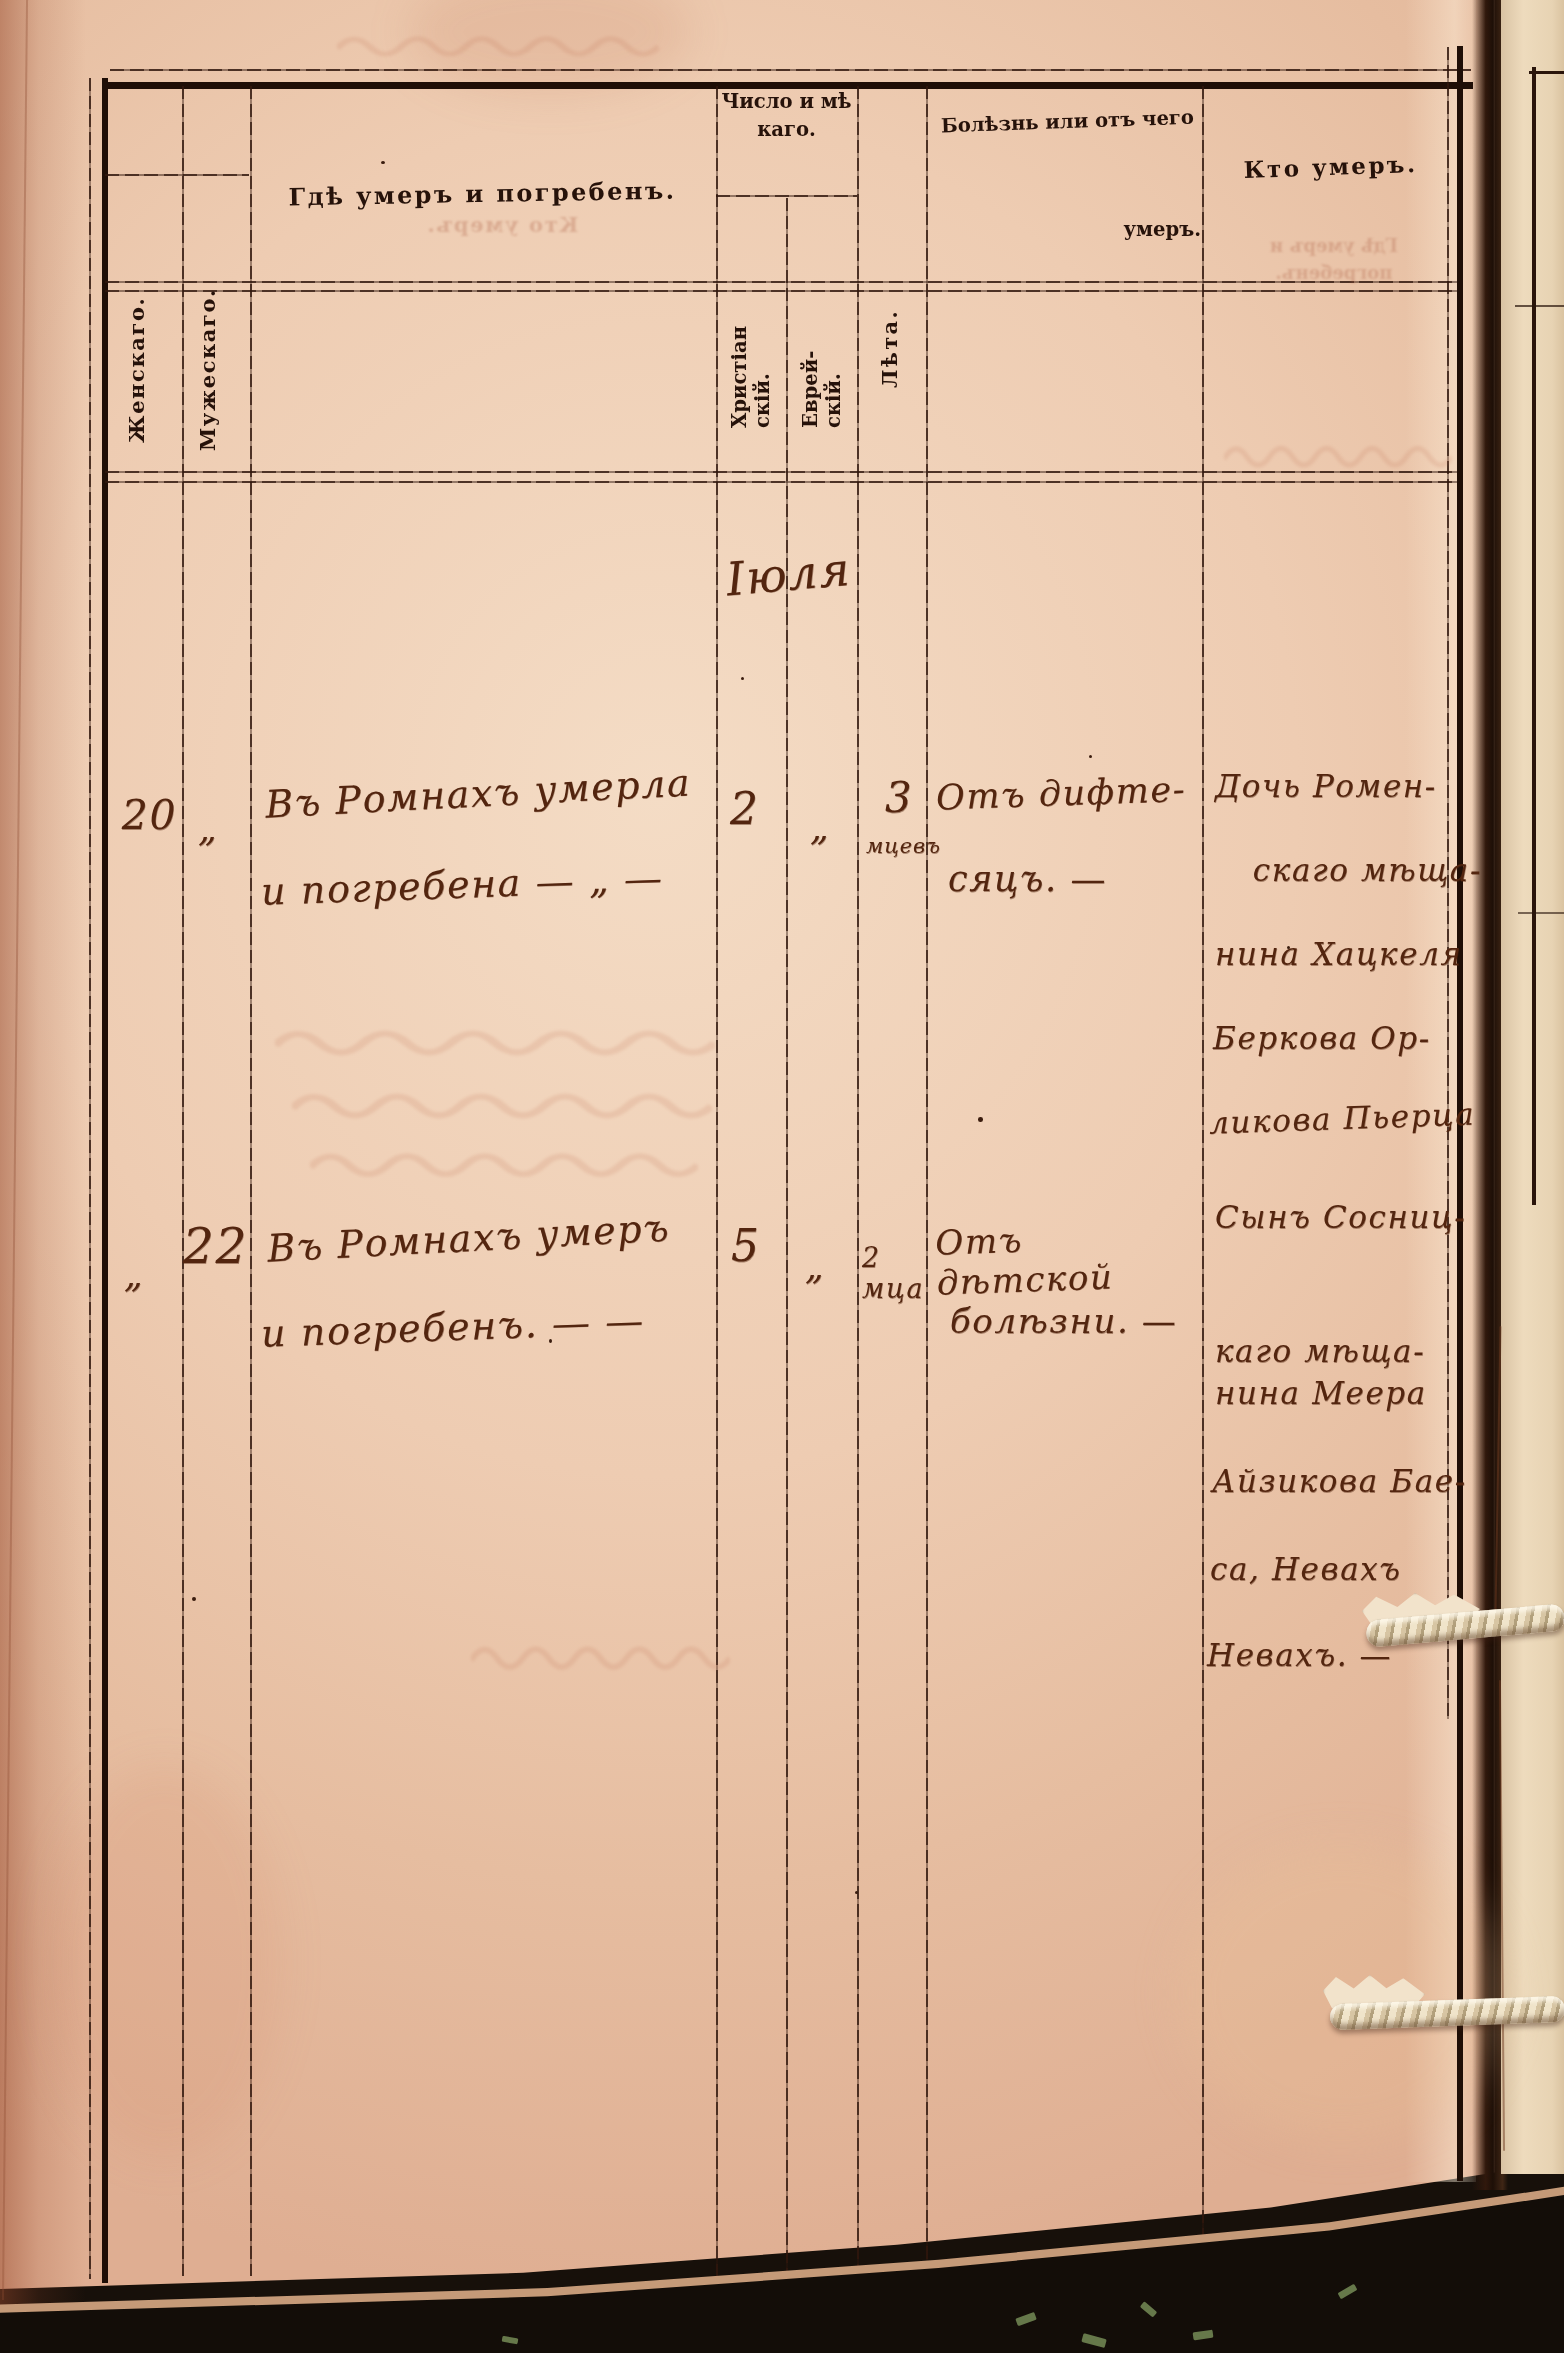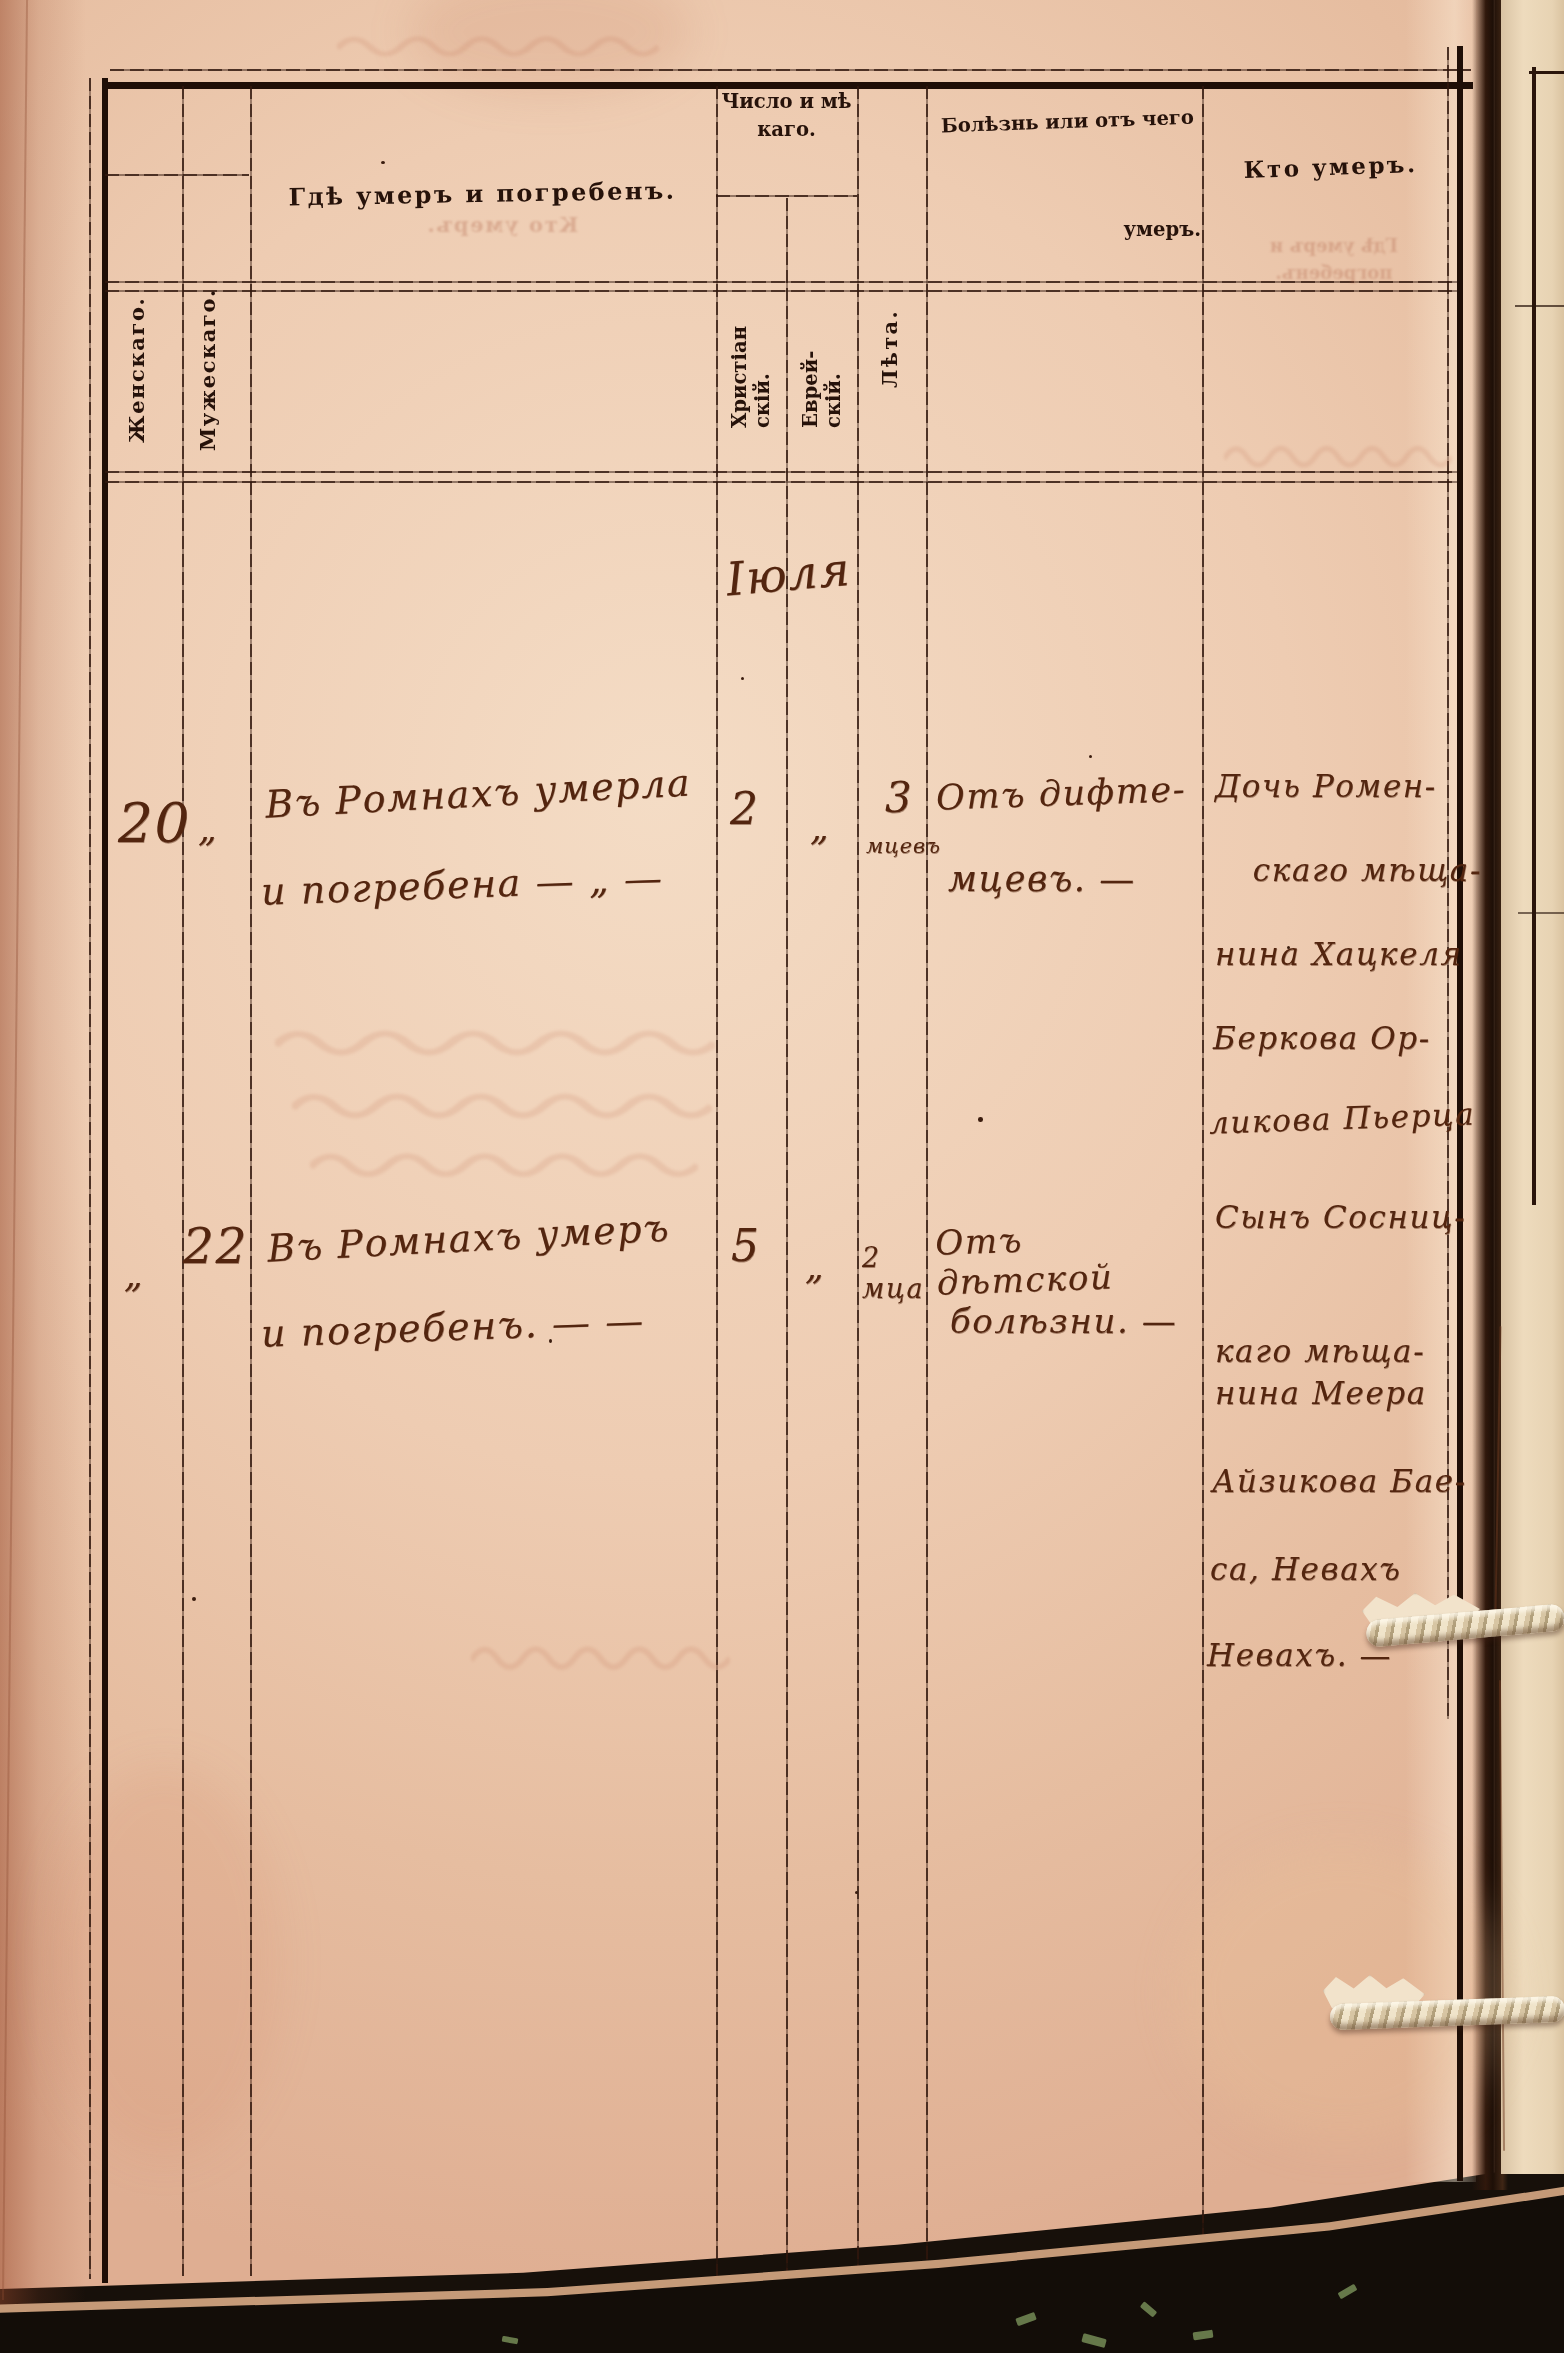--- a/index.html
+++ b/index.html
@@ -120,30 +120,30 @@
     </svg>
   <svg class="squig" style="left:1224px;top:440px;" width="228" height="38" viewBox="0 0 300 50" preserveAspectRatio="none">
       <path d="M0 25 Q 15 0 30 22 T 60 22 T 90 22 T 120 22 T 150 22 T 180 22 T 210 22 T 240 22 T 270 22 T 300 22" stroke="#bf6f52" stroke-width="7" fill="none"></path>
     </svg>
   <svg class="squig" style="left:337px;top:31px;" width="322" height="35" viewBox="0 0 300 50" preserveAspectRatio="none">
       <path d="M0 25 Q 15 0 30 22 T 60 22 T 90 22 T 120 22 T 150 22 T 180 22 T 210 22 T 240 22 T 270 22 T 300 22" stroke="#bf6f52" stroke-width="7" fill="none"></path>
     </svg>
 
   <div class="abs hw" style="left:726px;top:545px;width:173px;font-size:46px;transform:rotate(-5deg);">Іюля</div>
 
-  <div class="abs hw" style="left:118px;top:791px;width:63px;font-size:55px;text-align:center;">20</div>
+  <div class="abs hw" style="left:118px;top:791px;width:63px;font-size:41px;text-align:center;">20</div>
   <div class="abs hw" style="left:198px;top:808px;font-size:36px;">„</div>
   <div class="abs hw" style="left:265px;top:771px;width:447px;font-size:38px;transform:rotate(-3deg);">Въ Ромнахъ умерла</div>
   <div class="abs hw" style="left:261px;top:862px;width:447px;font-size:38px;transform:rotate(-2deg);">и погребена — „ —</div>
   <div class="abs hw" style="left:730px;top:783px;font-size:44px;">2</div>
   <div class="abs hw" style="left:810px;top:807px;font-size:36px;">„</div>
   <div class="abs hw" style="left:885px;top:773px;font-size:42px;">3</div>
   <div class="abs hw" style="left:866px;top:834px;font-size:21px;letter-spacing:0.8px;">мцевъ</div>
   <div class="abs hw" style="left:936px;top:773px;width:267px;font-size:35px;transform:rotate(-2deg);">Отъ дифте-</div>
-  <div class="abs hw" style="left:948px;top:859px;width:259px;font-size:35px;">мцевъ. —</div>
+  <div class="abs hw" style="left:948px;top:859px;width:259px;font-size:35px;">сяцъ. —</div>
   <div class="abs hw" style="left:1215px;top:768px;width:267px;font-size:31px;">Дочь Ромен-</div>
   <div class="abs hw" style="left:1215px;top:852px;width:267px;font-size:31px;text-align:right;">скаго мѣща-</div>
   <div class="abs hw" style="left:1215px;top:936px;width:267px;font-size:31px;">нина Хацкеля</div>
   <div class="abs hw" style="left:1213px;top:1020px;width:267px;font-size:31px;">Беркова Ор-</div>
   <div class="abs hw" style="left:1209px;top:1099px;width:330px;font-size:31px;transform:rotate(-2deg);z-index:5;">ликова Пьерца</div>
 
   <div class="abs hw" style="left:124px;top:1254px;font-size:36px;">„</div>
   <div class="abs hw" style="left:182px;top:1218px;width:67px;font-size:49px;text-align:center;">22</div>
   <div class="abs hw" style="left:267px;top:1215px;width:447px;font-size:38px;transform:rotate(-3deg);">Въ Ромнахъ умеръ</div>
   <div class="abs hw" style="left:261px;top:1304px;width:447px;font-size:38px;transform:rotate(-2deg);">и погребенъ. — —</div>

